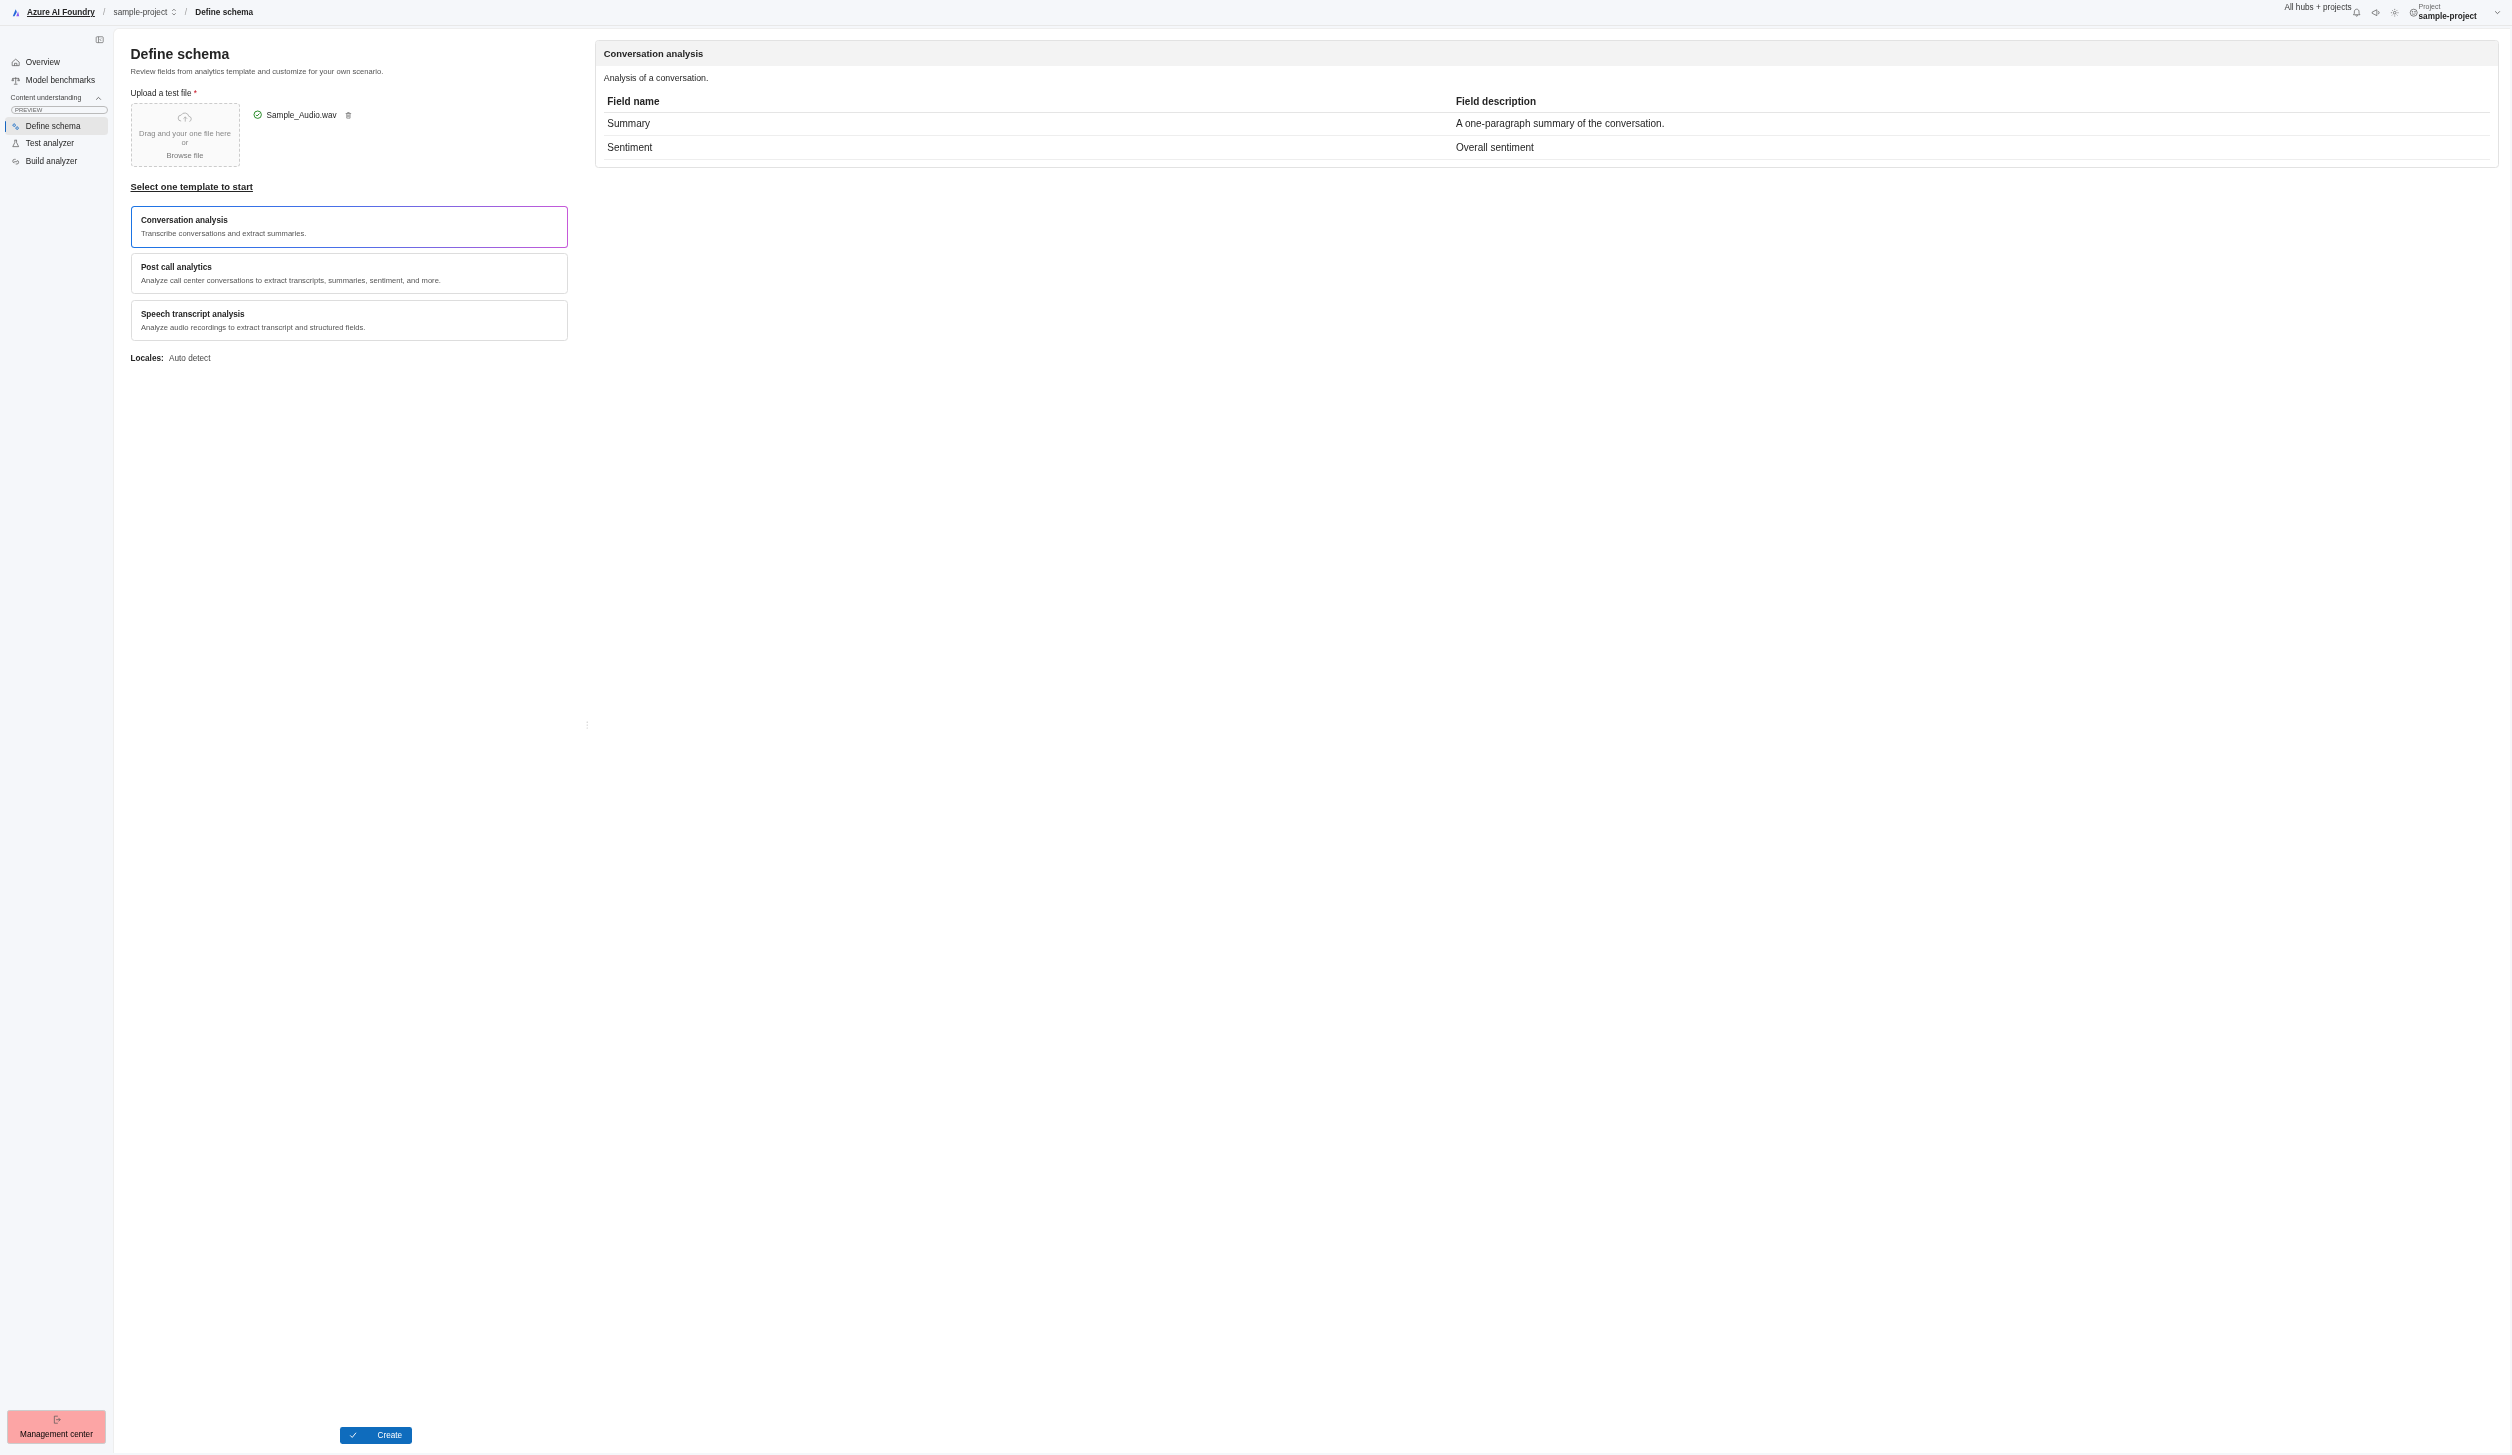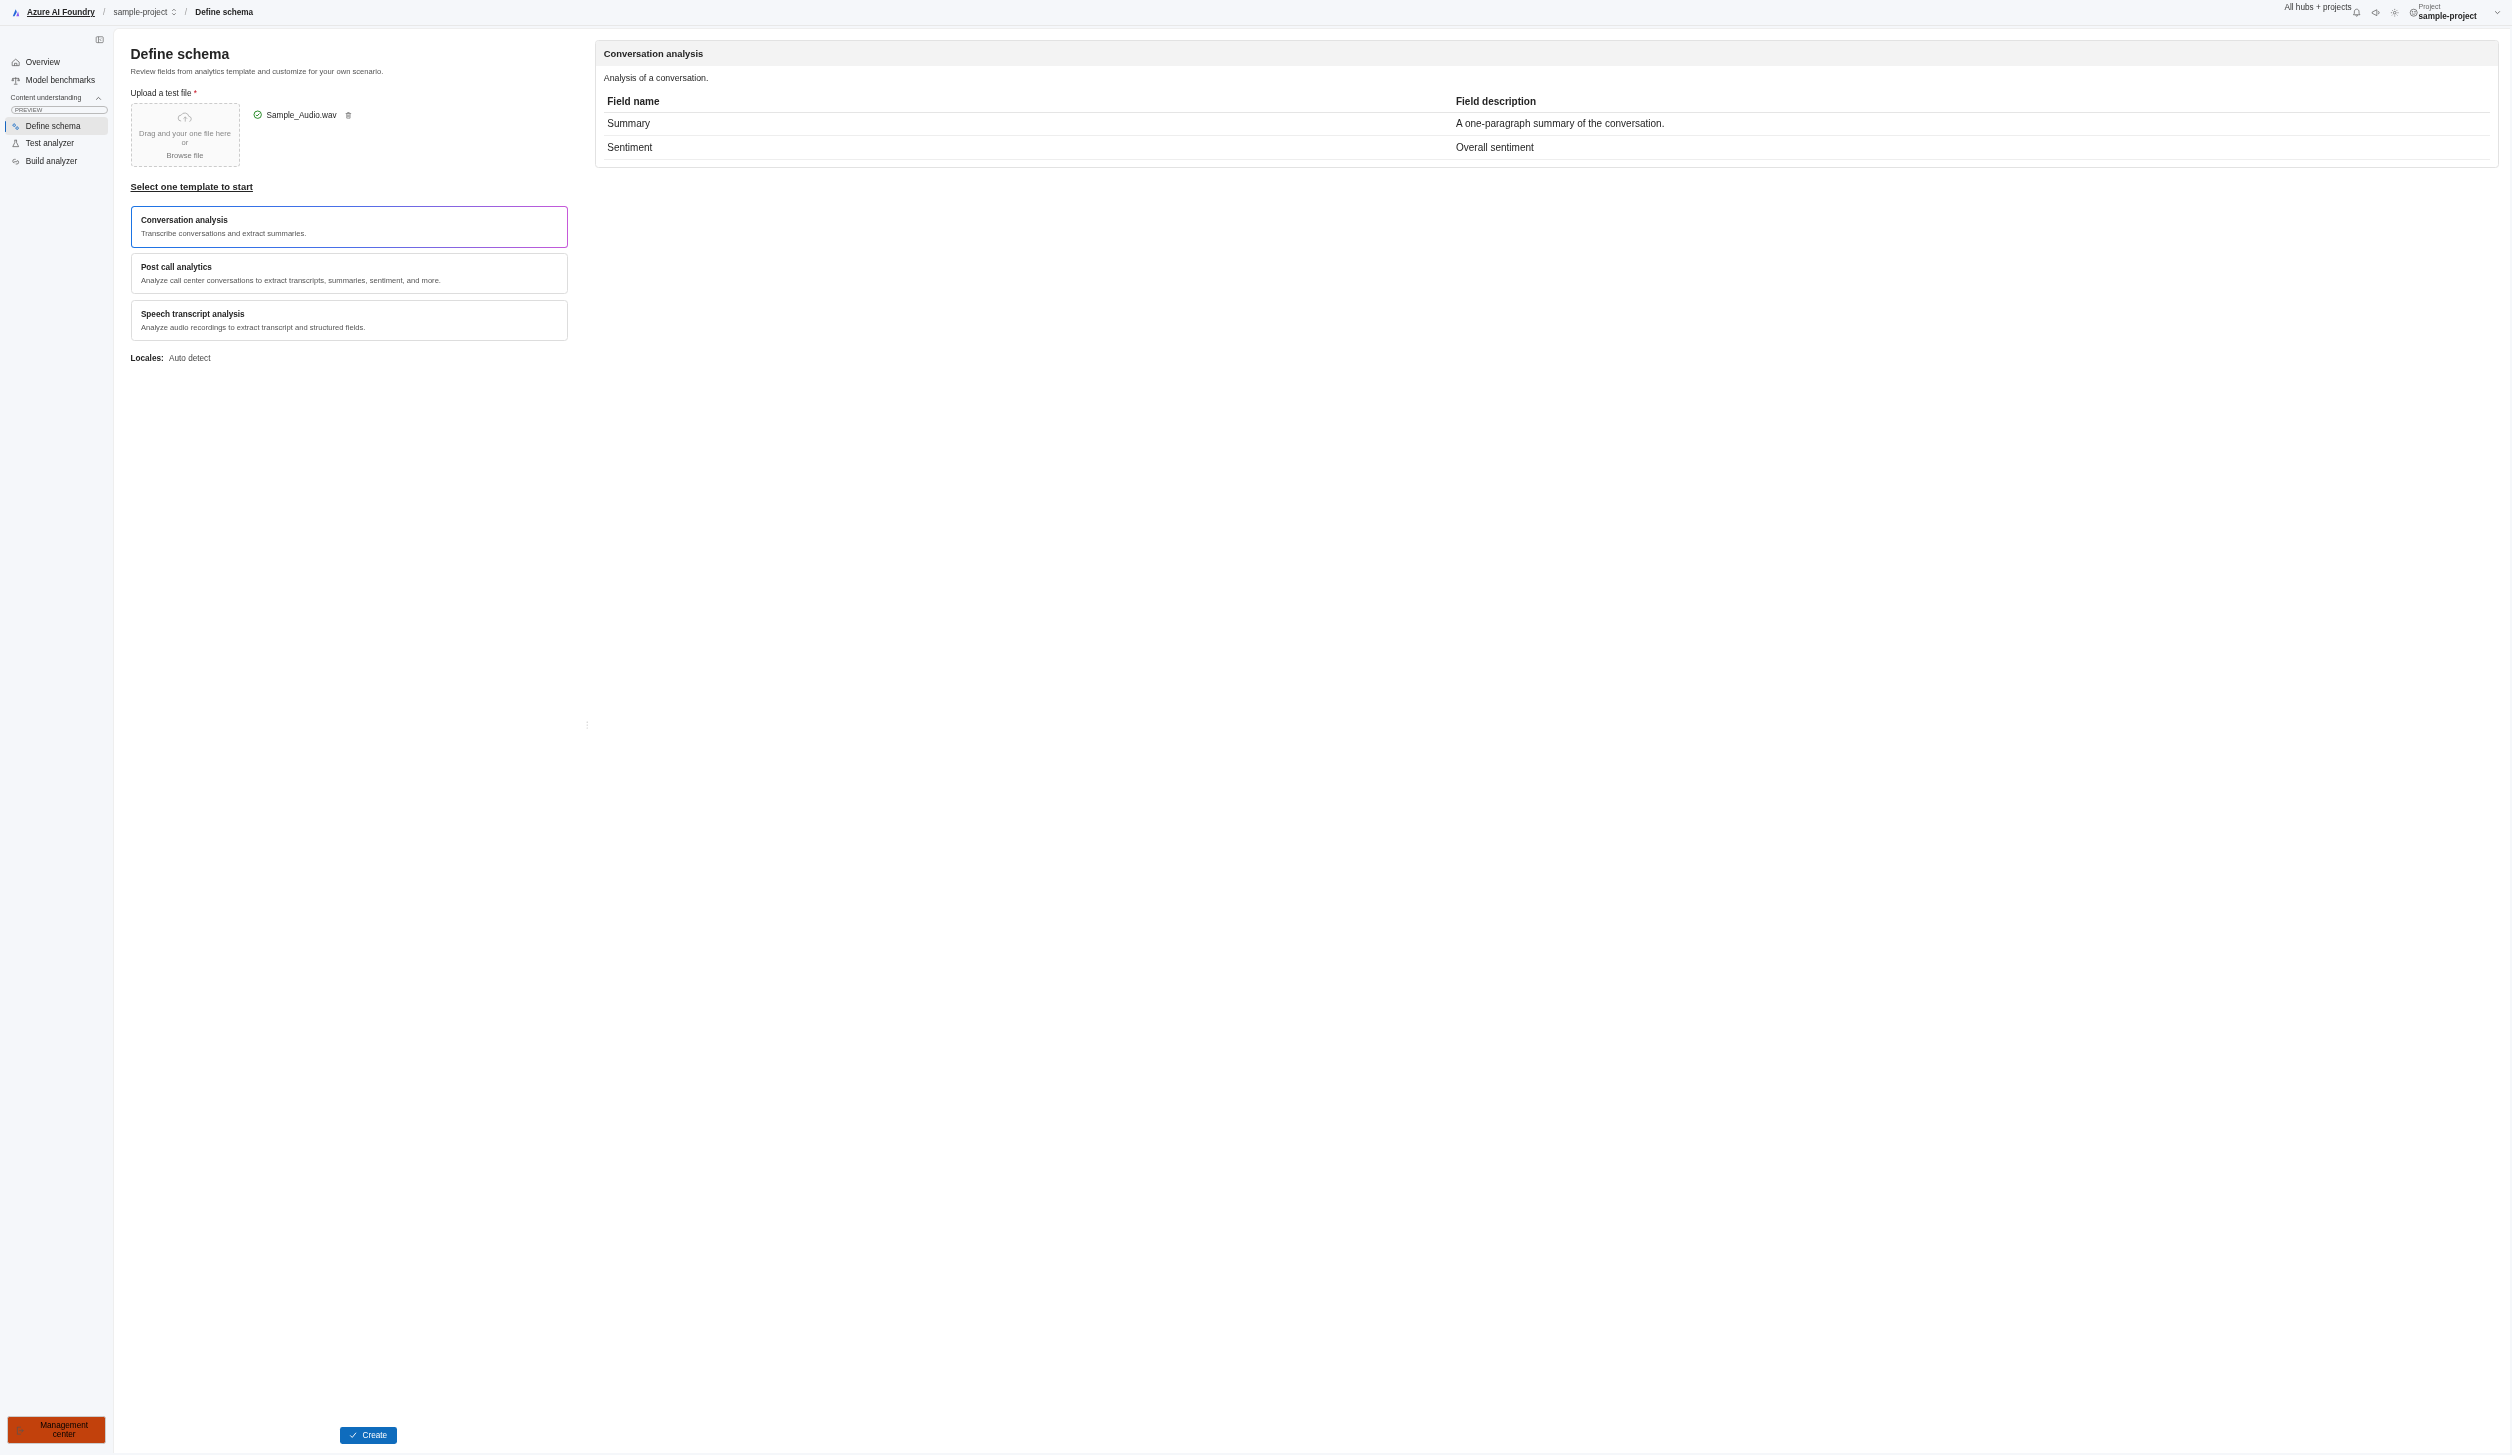--- a/index.html
+++ b/index.html
@@ -60,22 +60,22 @@
     }
     .sidebar-group-title { font-size: 7px; color: #444; line-height: 1.2; }
     .sidebar-badge {
       display: inline-block; font-size: 5.9px; color: #666;
       border: 0.6px solid #bbb; border-radius: 4.7px; padding: 0 3.5px;
       margin: 1.2px 0 3.5px 5.9px;
     }
     .sidebar-spacer { flex: 1; }
     .mgmt-btn {
       display: flex; align-items: center; gap: 5.9px;
-      border: 0.6px solid #ccc; border-radius: 2.4px; background: #c2410c;
-      padding: 4.1px 7px; cursor: pointer; font-size: 8.2px; margin: 4.7px 2.4px;
+      border: 0.6px solid #ccc; border-radius: 2.4px; background: #fca5a5;
+      padding: 4.1px 7px; cursor: pointer; font-size: 8.2px; margin: 4.7px 2.4px; flex-direction: column;
     }
     
     
     .main-panel {
       flex: 1; background: #fff; margin: 2.4px 2.4px 2.4px 0;
       border-radius: 5.9px 0 0 0; display: flex; flex-direction: column;
       border: 0.6px solid #eee; border-right: none; border-bottom: none;
       min-height: 0;
     }
     .main-content { flex: 1; display: flex; min-height: 0; }
@@ -136,21 +136,21 @@
     }
     .info-table td {
       padding: 5.9px 3.5px; border-bottom: 0.6px solid #eee; vertical-align: top;
     }
     .info-table th:first-child, .info-table td:first-child { width: 45%; }
     
     .footer-bar {
       display: flex; justify-content: flex-start; padding: 5.9px 0 8.2px 226px;
     }
     .create-btn {
-      display: flex; gap: 5px;
+      display: flex; gap: 20px;
       background: #0f6cbd; color: #fff; border: none; border-radius: 2.4px;
       padding: 4.1px 9.4px; font-size: 8.2px; cursor: pointer; font-weight: 500;
     }
     svg { display: block; }
   </style>
 </head>
 <body>
 
 <div class="app">
 

